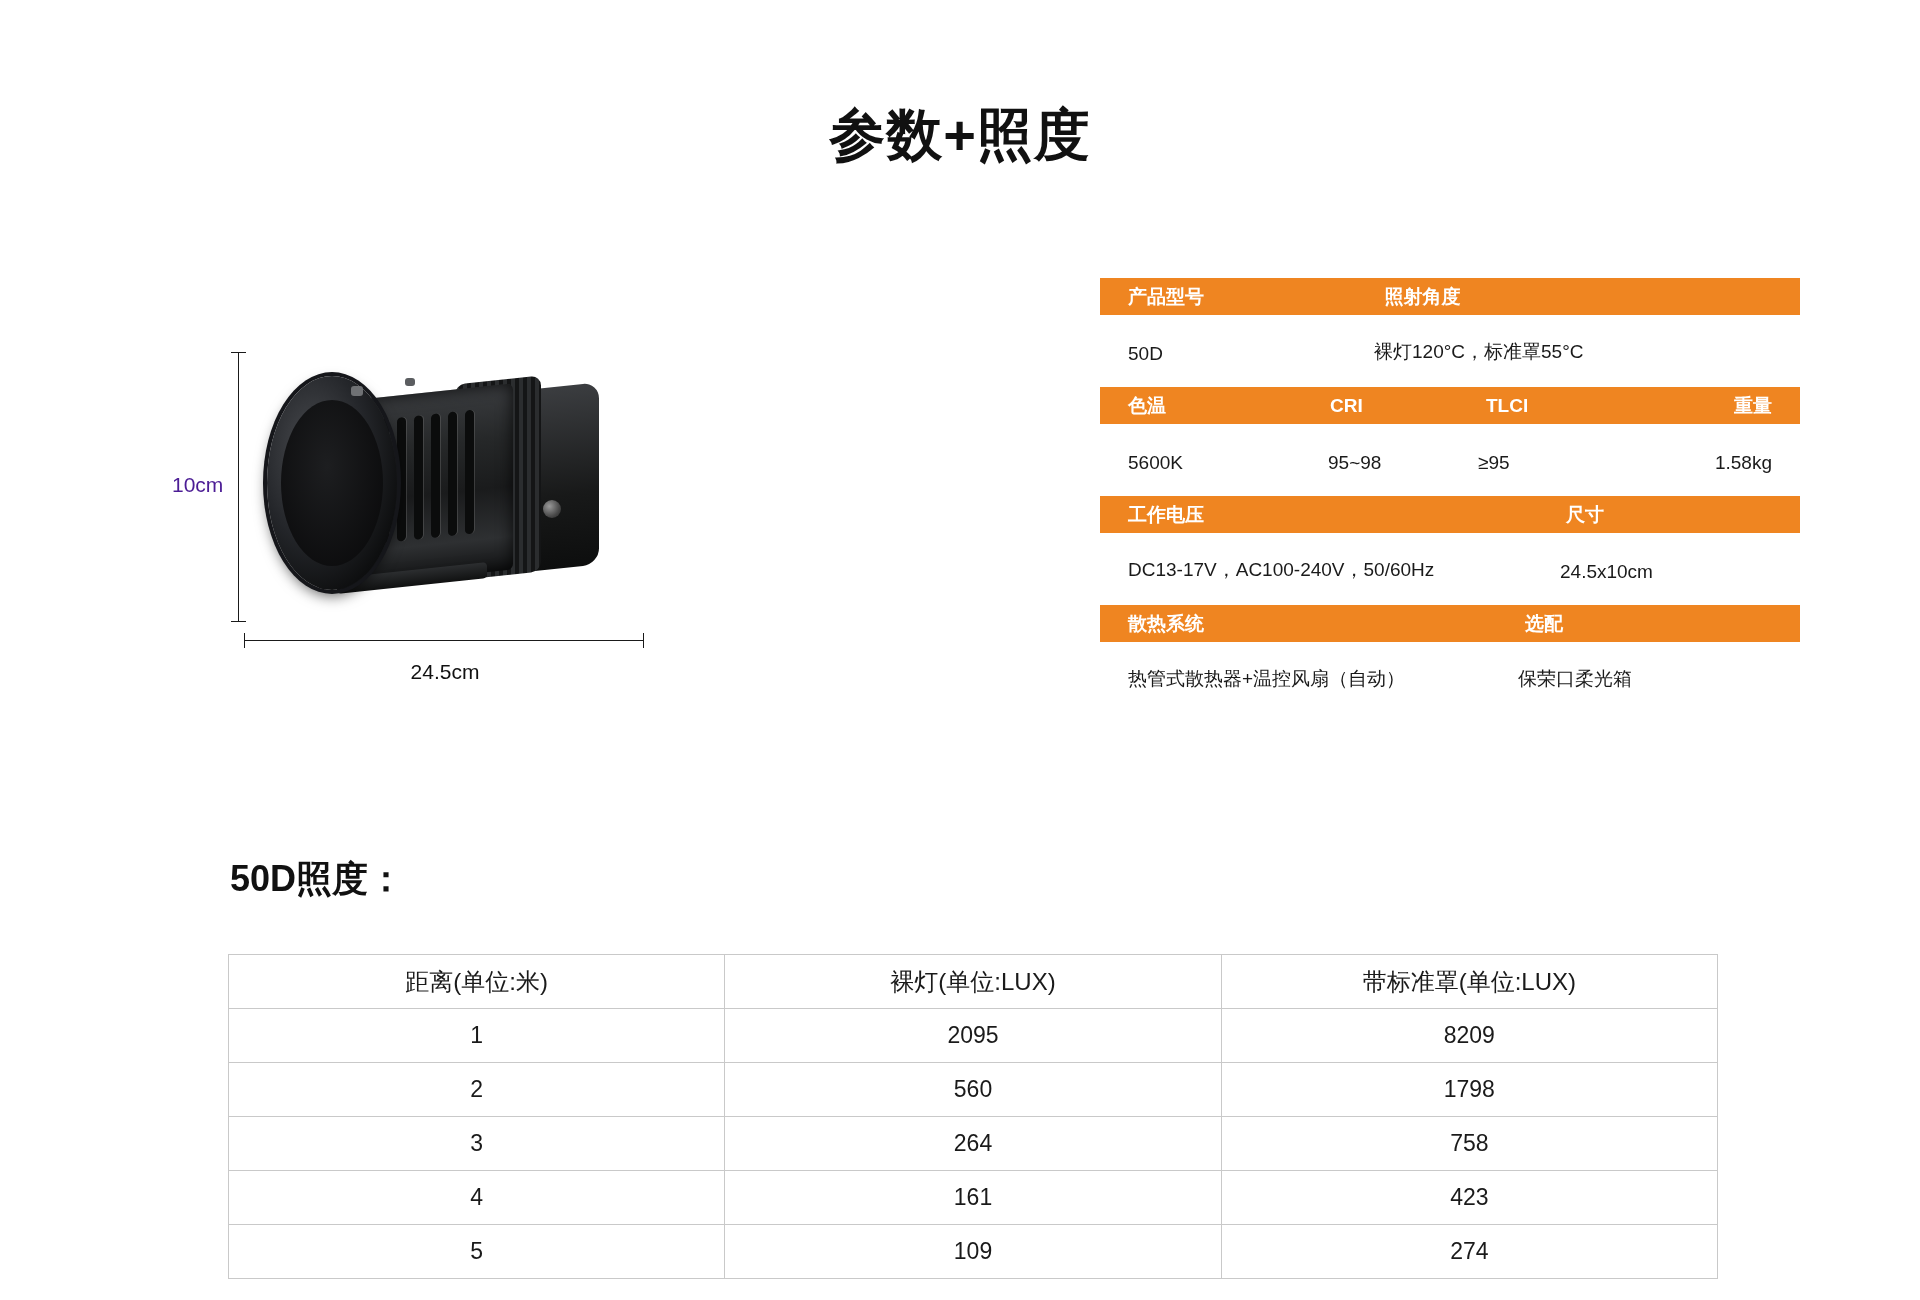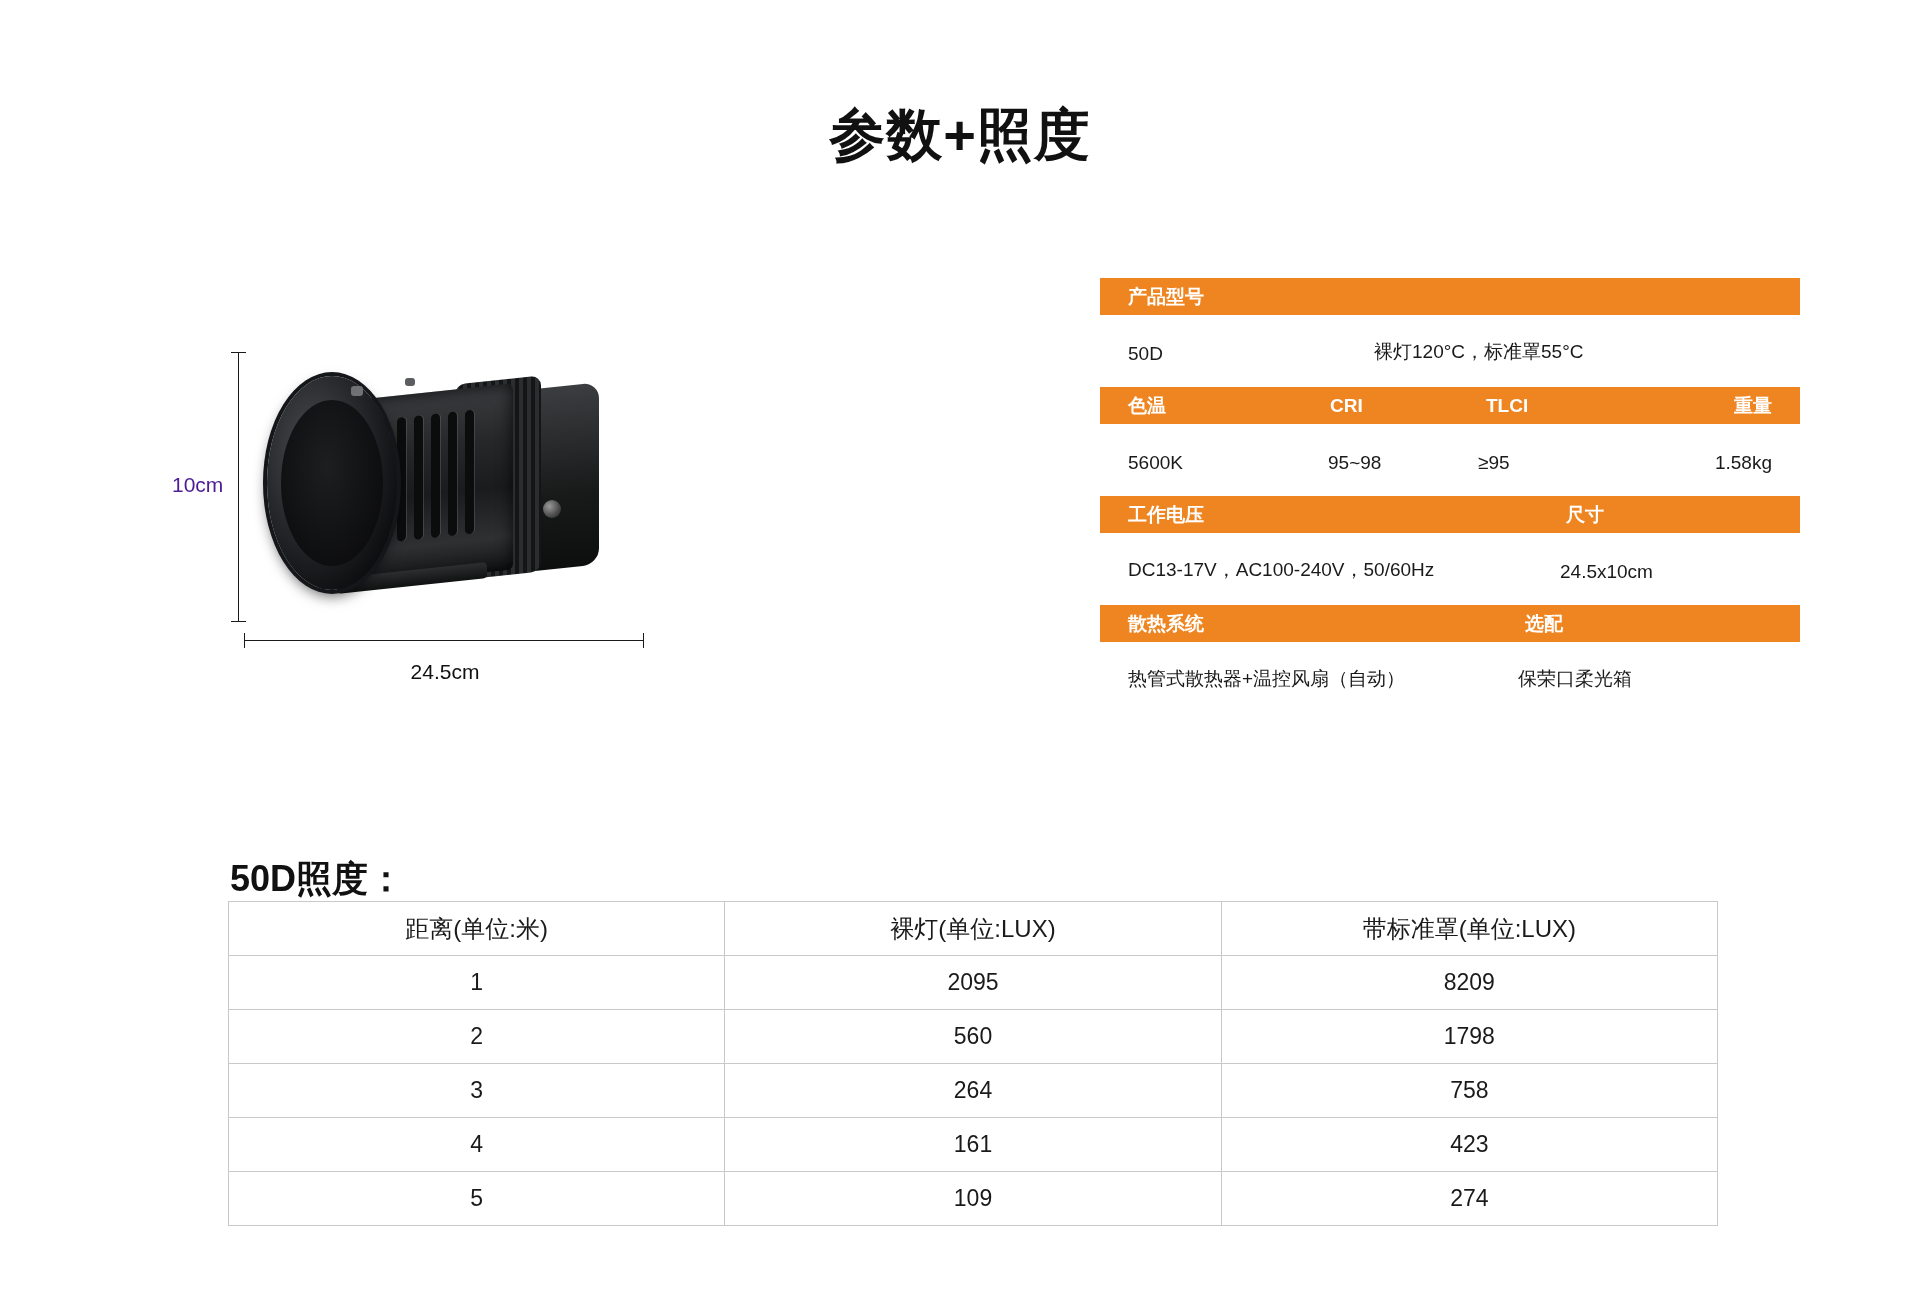--- a/index.html
+++ b/index.html
@@ -272,21 +272,21 @@
     position: absolute;
     left: 230px;
     top: 855px;
     font-size: 36px;
     font-weight: bold;
     color: #111;
   }
   .lux-table {
     position: absolute;
     left: 228px;
-    top: 901px;
+    top: 954px;
     width: 1490px;
     border-collapse: collapse;
     table-layout: fixed;
   }
   .lux-table th, .lux-table td {
     border: 1px solid #c9c9c9;
     text-align: center;
     font-size: 23px;
     color: #1a1a1a;
     font-weight: normal;
@@ -333,20 +333,21 @@
 
     <div class="dim-h"></div>
     <div class="dim-h-label">24.5cm</div>
   </div>
 
   <div class="spec-wrap">
 
     <div class="spec-group g1">
       <div class="spec-head">
         <div class="c1">产品型号</div>
+        <div class="c2">照射角度</div>
       </div>
       <div class="spec-row">
         <div class="c1">50D</div>
         <div class="c2">裸灯120°C，标准罩55°C</div>
       </div>
     </div>
 
     <div class="spec-group g2">
       <div class="spec-head">
         <div class="c1">色温</div>

